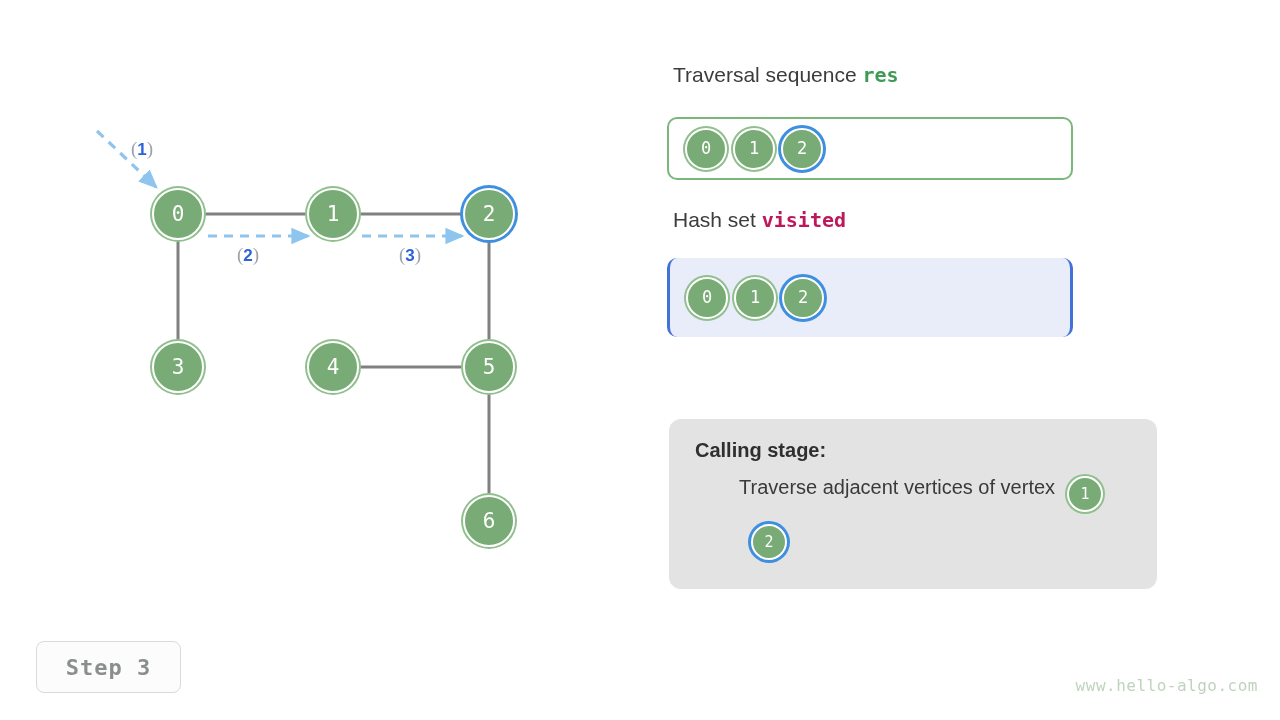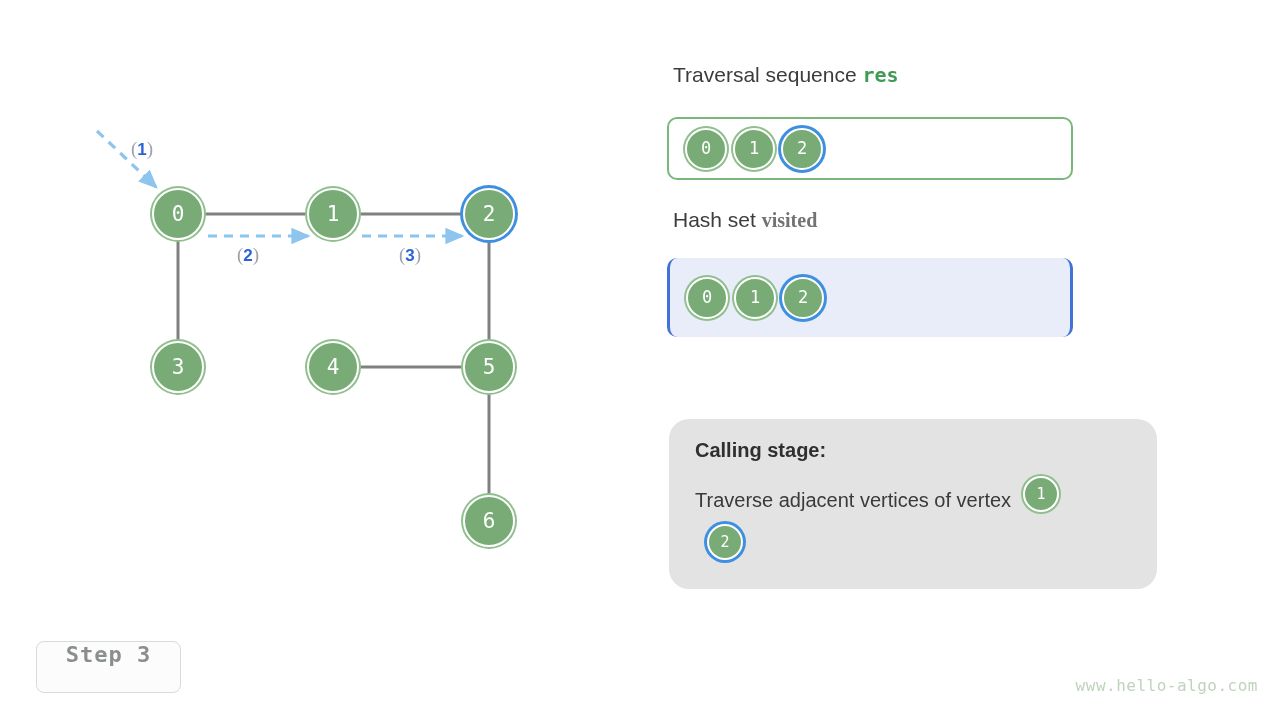--- a/index.html
+++ b/index.html
@@ -73,21 +73,21 @@
     color: #3c3c3c;
     white-space: nowrap;
     user-select: none;
   }
   .panel-title .code {
     font-family: "DejaVu Sans Mono", monospace;
     font-weight: bold;
     font-size: 20px;
   }
   .code.green { color: #3f9a54; }
-  .code.blue  { color: #737373; font-family: Liberation Serif, serif; }
+  .code.blue  { color: #be185d; }
 
   .seq-box {
     position: absolute;
     box-sizing: border-box;
     border: 2px solid #7ab77a;
     border-radius: 10px;
     background: #ffffff;
     display: flex;
     align-items: center;
     padding-left: 16px;
@@ -125,56 +125,58 @@
     user-select: none;
   }
   .chip.highlight { box-shadow: 0 0 0 3px #3f8fe0; }
 
   
   #stage-box {
     position: absolute;
     left: 2px; top: 419px;
     width: 488px; height: 170px;
     background: #e3e3e3;
-    border-radius: 20px;
+    border-radius: 12px;
     box-sizing: border-box;
     padding: 20px 26px;
   }
   #stage-heading {
     font-size: 20px;
     font-weight: bold;
     color: #2f2f2f;
     margin-bottom: 14px;
     user-select: none;
   }
   .stage-line {
     display: flex;
-    align-items: flex-end;
+    align-items: flex-start;
     font-size: 20px;
     color: #3a3a3a;
     margin-top: 12px;
     user-select: none;
+    margin-left: 44px;
   }
   .stage-line .chip {
     width: 36px; height: 36px;
     flex: 0 0 36px;
     font-size: 15px;
     margin-left: 12px;
   }
 
   
   #step-badge {
     position: absolute;
     left: 36px; top: 641px;
     width: 145px; height: 52px;
     box-sizing: border-box;
     border: 1px solid #d8dbd8;
     border-radius: 8px;
     background: #fbfcfb;
     display: flex;
+    align-items: center;
     justify-content: center;
     font-family: "DejaVu Sans Mono", monospace;
     font-size: 22px;
     font-weight: bold;
     color: #8b8f8b;
     letter-spacing: 1px;
     user-select: none;
   }
   #watermark {
     position: absolute;

